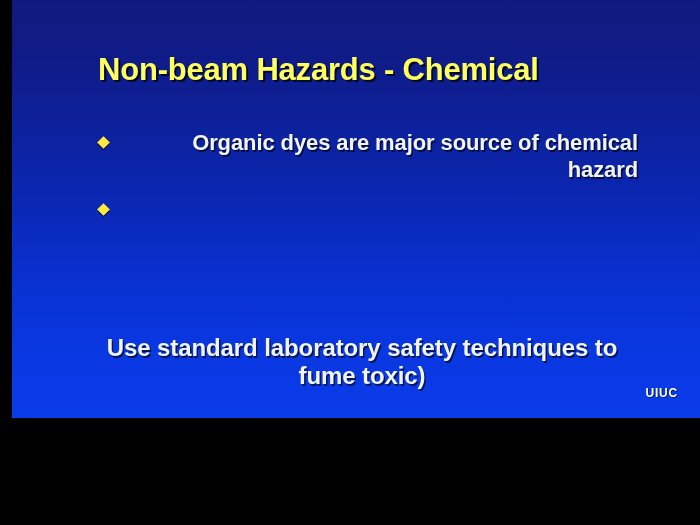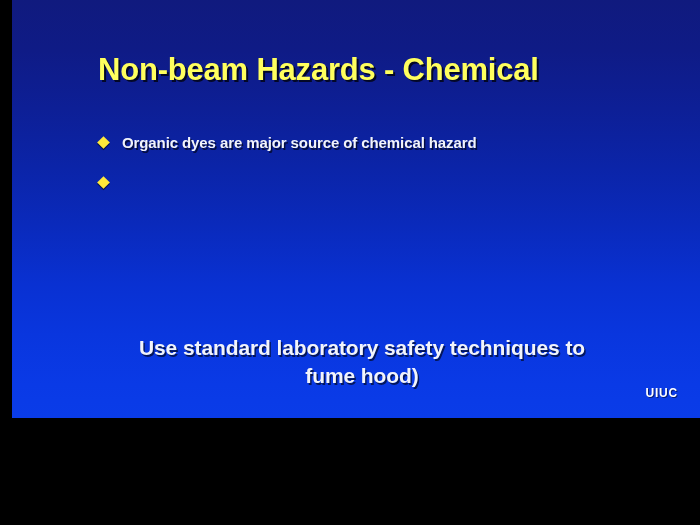--- a/index.html
+++ b/index.html
@@ -46,46 +46,47 @@
     position: absolute;
     left: 86px;
     top: 129px;
     width: 540px;
   }
   .bullet-row {
     position: relative;
     padding-left: 24px;
     margin-bottom: 13px;
     color: #f2f4fb;
-    font-size: 15px;
+    font-size: 22px;
     font-weight: bold;
     line-height: 27px;
     letter-spacing: -0.1px;
     text-shadow: 1.5px 1.5px 0 rgba(0,0,0,0.6);
+    text-align: right;
   }
   .bullet-marker {
     position: absolute;
     left: 1px;
     top: 9px;
     width: 9px;
     height: 9px;
     background: #ffe93a;
     transform: rotate(45deg);
     box-shadow: 1px 1px 0 rgba(0,0,0,0.55);
   }
 
   
   #closing {
     position: absolute;
     left: 70px;
     top: 334px;
     width: 560px;
     text-align: center;
     color: #f2f4fb;
-    font-size: 21px;
+    font-size: 24px;
     font-weight: bold;
     line-height: 28px;
     letter-spacing: -0.1px;
     text-shadow: 1.5px 1.5px 0 rgba(0,0,0,0.6);
   }
   #closing .cl-line { display: block; }
 
   
   #footer-logo {
     position: absolute;
@@ -114,18 +115,18 @@
 
 
     <div class="bullet-row">
       <span class="bullet-marker"></span>
     </div>
 
   </div>
 
   <div id="closing">
     <span class="cl-line">Use standard laboratory safety techniques to</span>
-    <span class="cl-line">fume hood)</span>
+    <span class="cl-line">fume toxic)</span>
   </div>
 
   <div id="footer-logo">UIUC</div>
 
 </div>
 
 </body></html>

